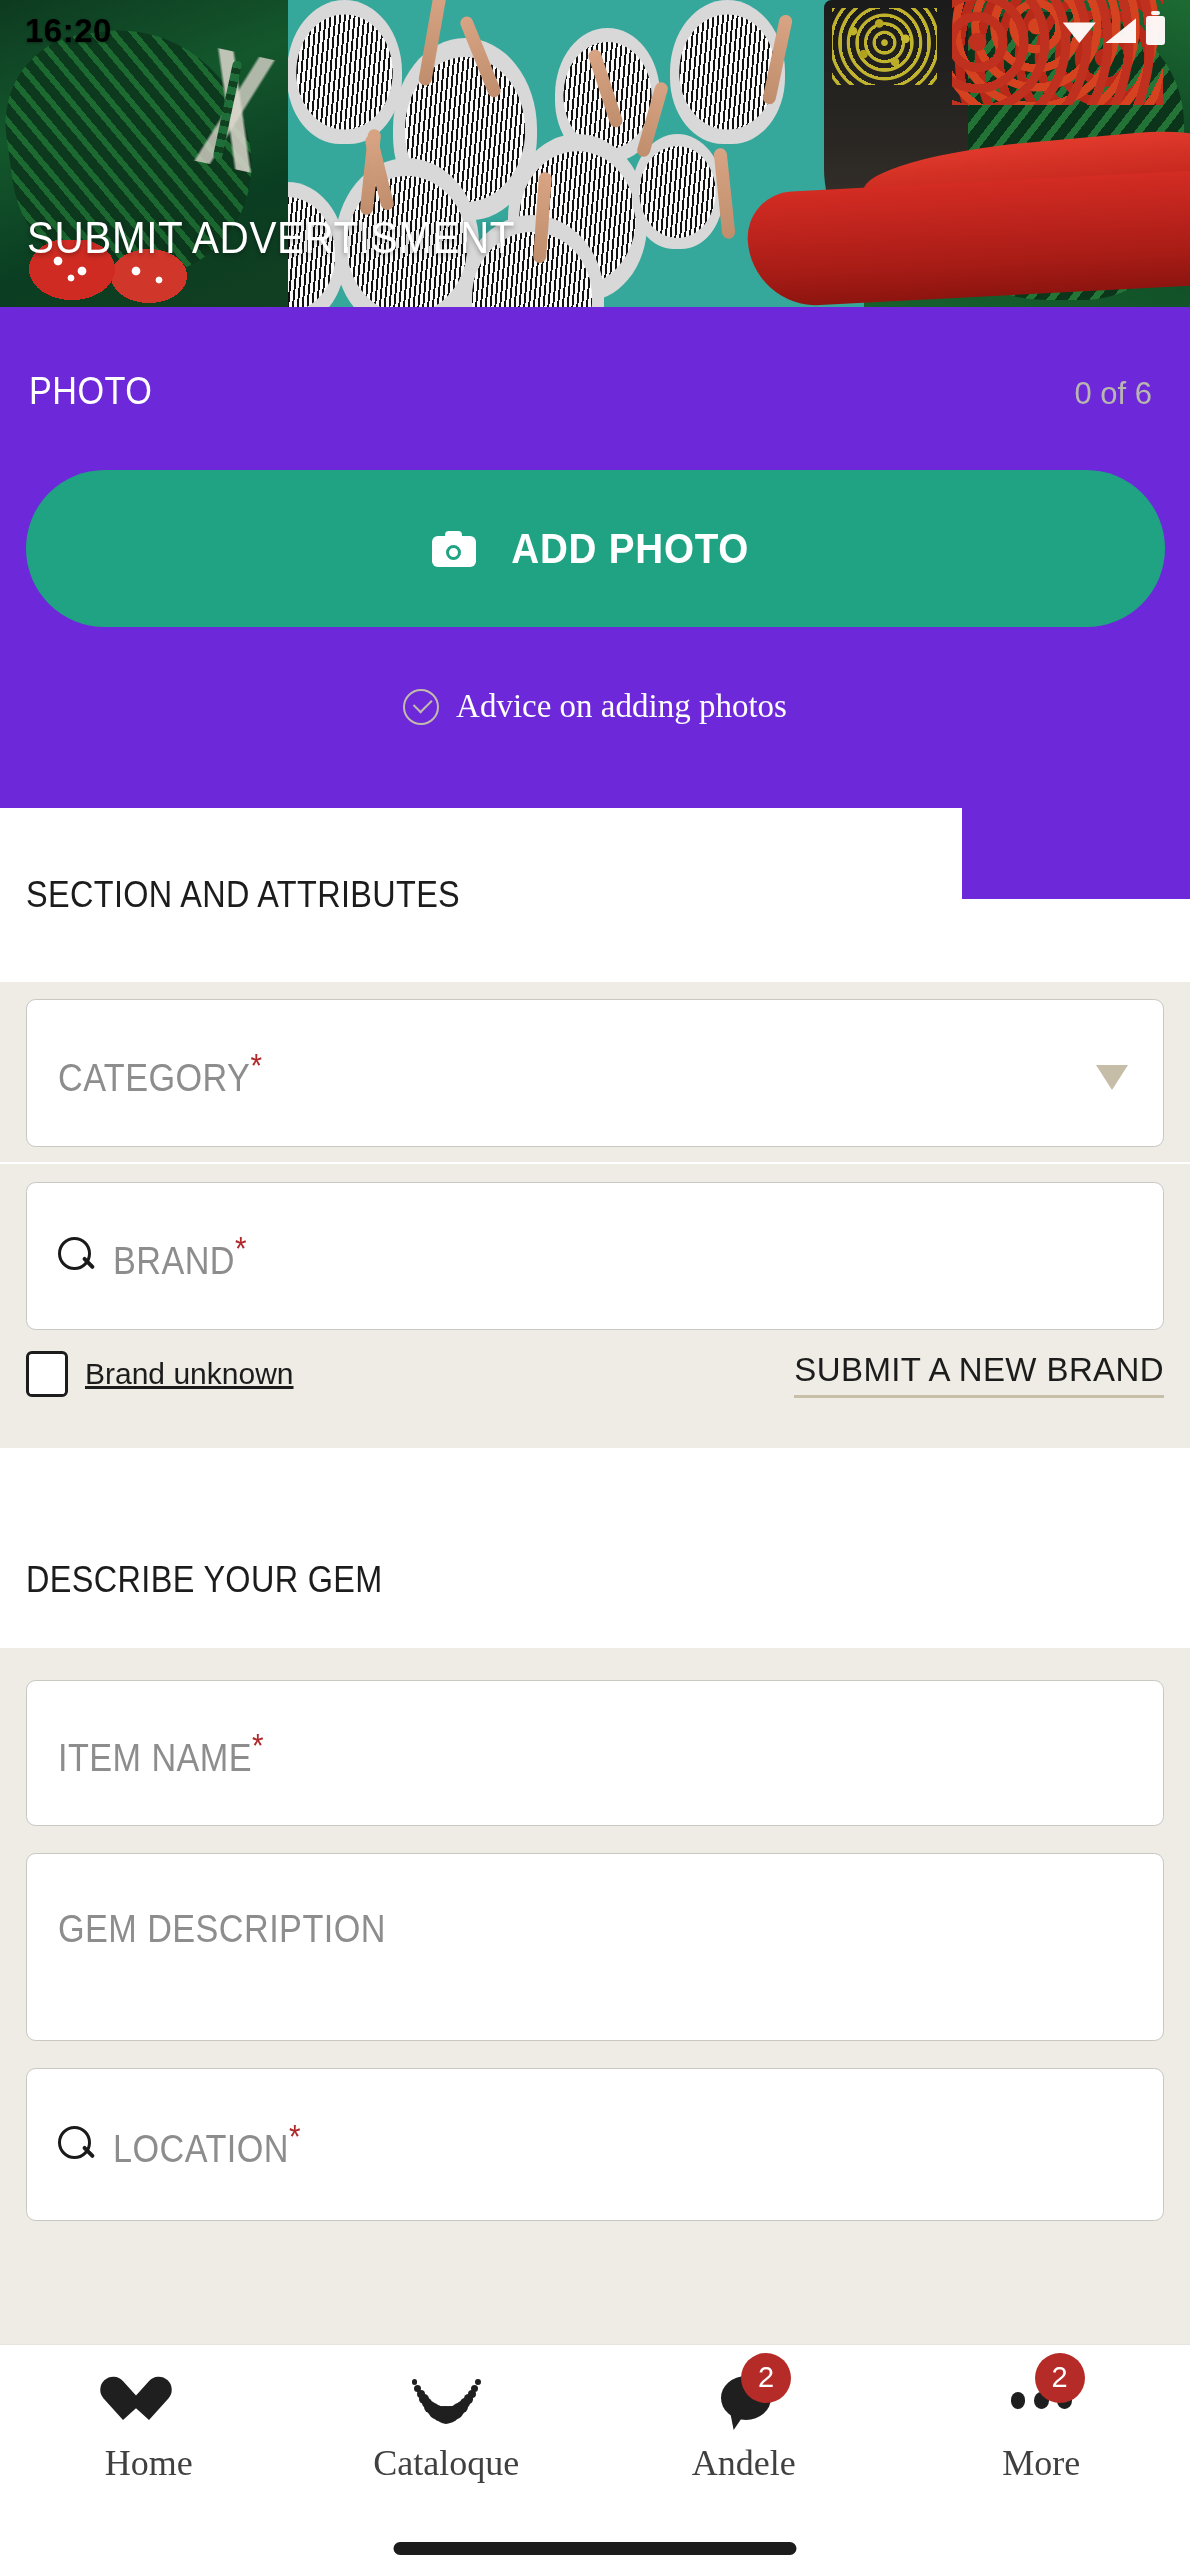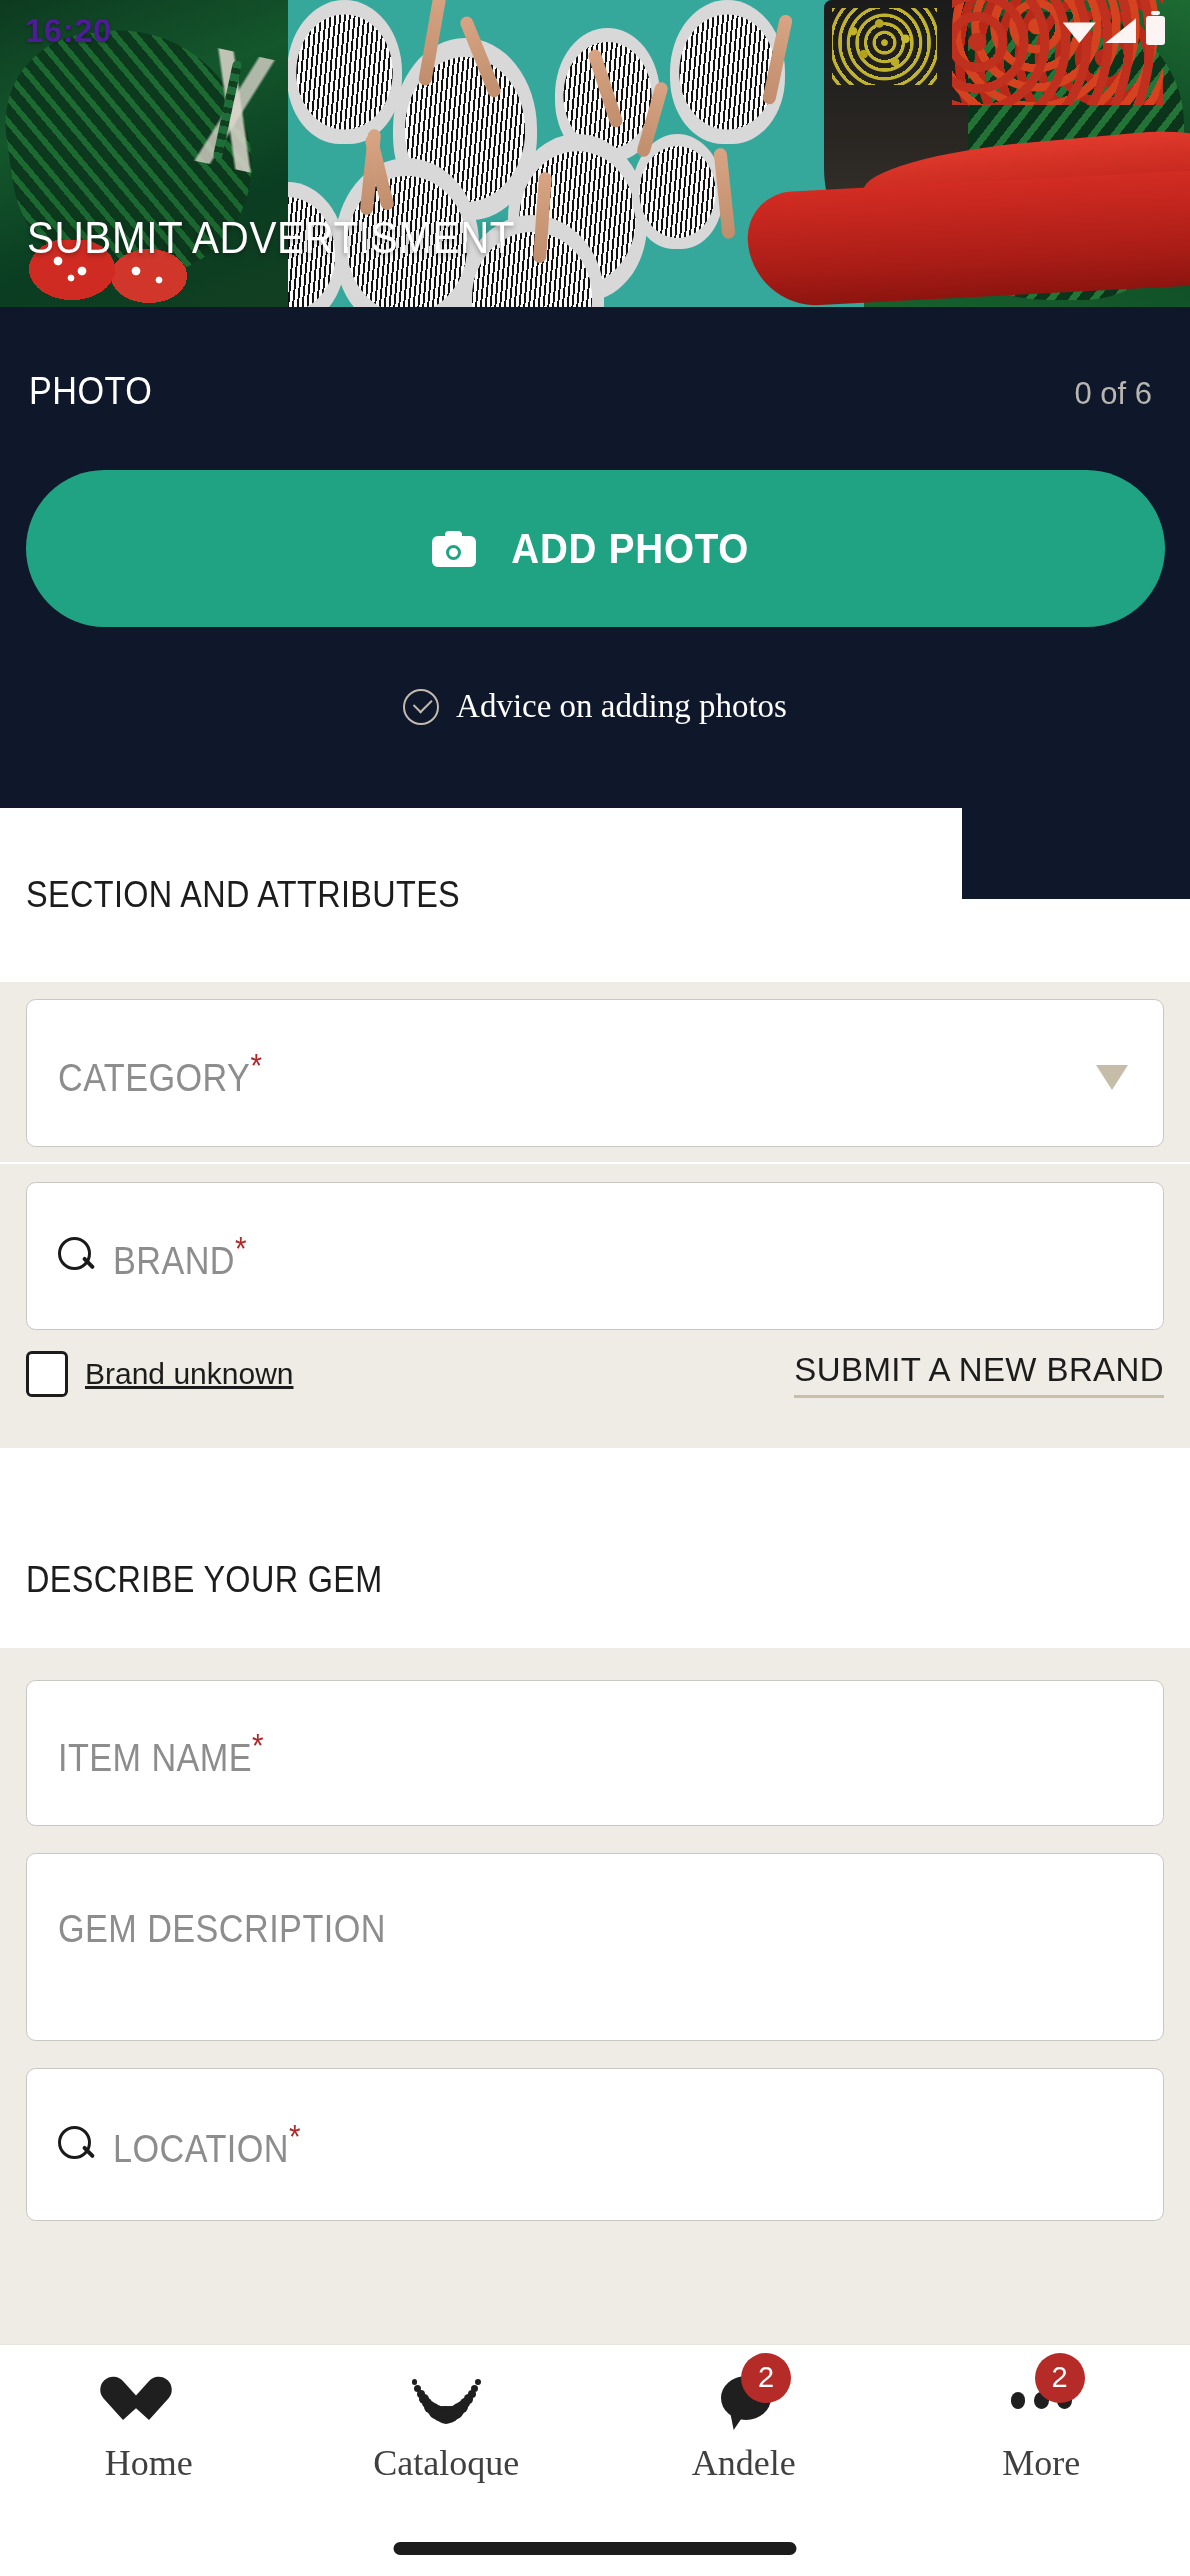--- a/index.html
+++ b/index.html
@@ -126,21 +126,21 @@
     background: repeating-linear-gradient(180deg, #1f6e3a 0 7.7px, #10401f 7.7px 13.4px);
   }
 
   
   .statusbar {
     position: absolute; top: 0; left: 0; width: 1190px; height: 61px;
     display: flex; align-items: center; justify-content: space-between;
     padding: 0 25px; z-index: 6;
   }
   .status-time {
-    color: #4c1d95; font-size: 33px; font-weight: 700;
+    color: #000000; font-size: 33px; font-weight: 700;
     letter-spacing: 0.5px; text-shadow: 0 1px 2.9px rgba(0,0,0,.35);
   }
   .status-icons { display: flex; align-items: center; gap: 9.6px; }
   .ico-wifi {
     width: 33px; height: 25px;
     clip-path: polygon(50% 100%, 0% 18%, 100% 18%);
     background: #ffffff; opacity: .95;
   }
   .ico-signal {
     width: 31px; height: 25px;
@@ -160,21 +160,21 @@
     color: #ffffff; font-size: 44px; letter-spacing: 0.6px;
     font-weight: 400; text-shadow: 0 1.9px 5.8px rgba(0,0,0,.35);
     font-family: "Liberation Sans Narrow", "Liberation Sans", sans-serif;
     transform: scaleX(.92); transform-origin: left center;
   }
 
   
   .photo-section {
     position: absolute; top: 307px; left: 0;
     width: 1190px; height: 592px;
-    background: #0f172a;
+    background: #6d28d9;
   }
   .photo-head {
     display: flex; align-items: baseline; justify-content: space-between;
     padding: 63px 38px 0 29px;
   }
   .photo-label {
     color: #ffffff; font-size: 38px; letter-spacing: 0.5px;
     font-family: "Liberation Sans Narrow", "Liberation Sans", sans-serif;
     transform: scaleX(.9); transform-origin: left center;
   }

